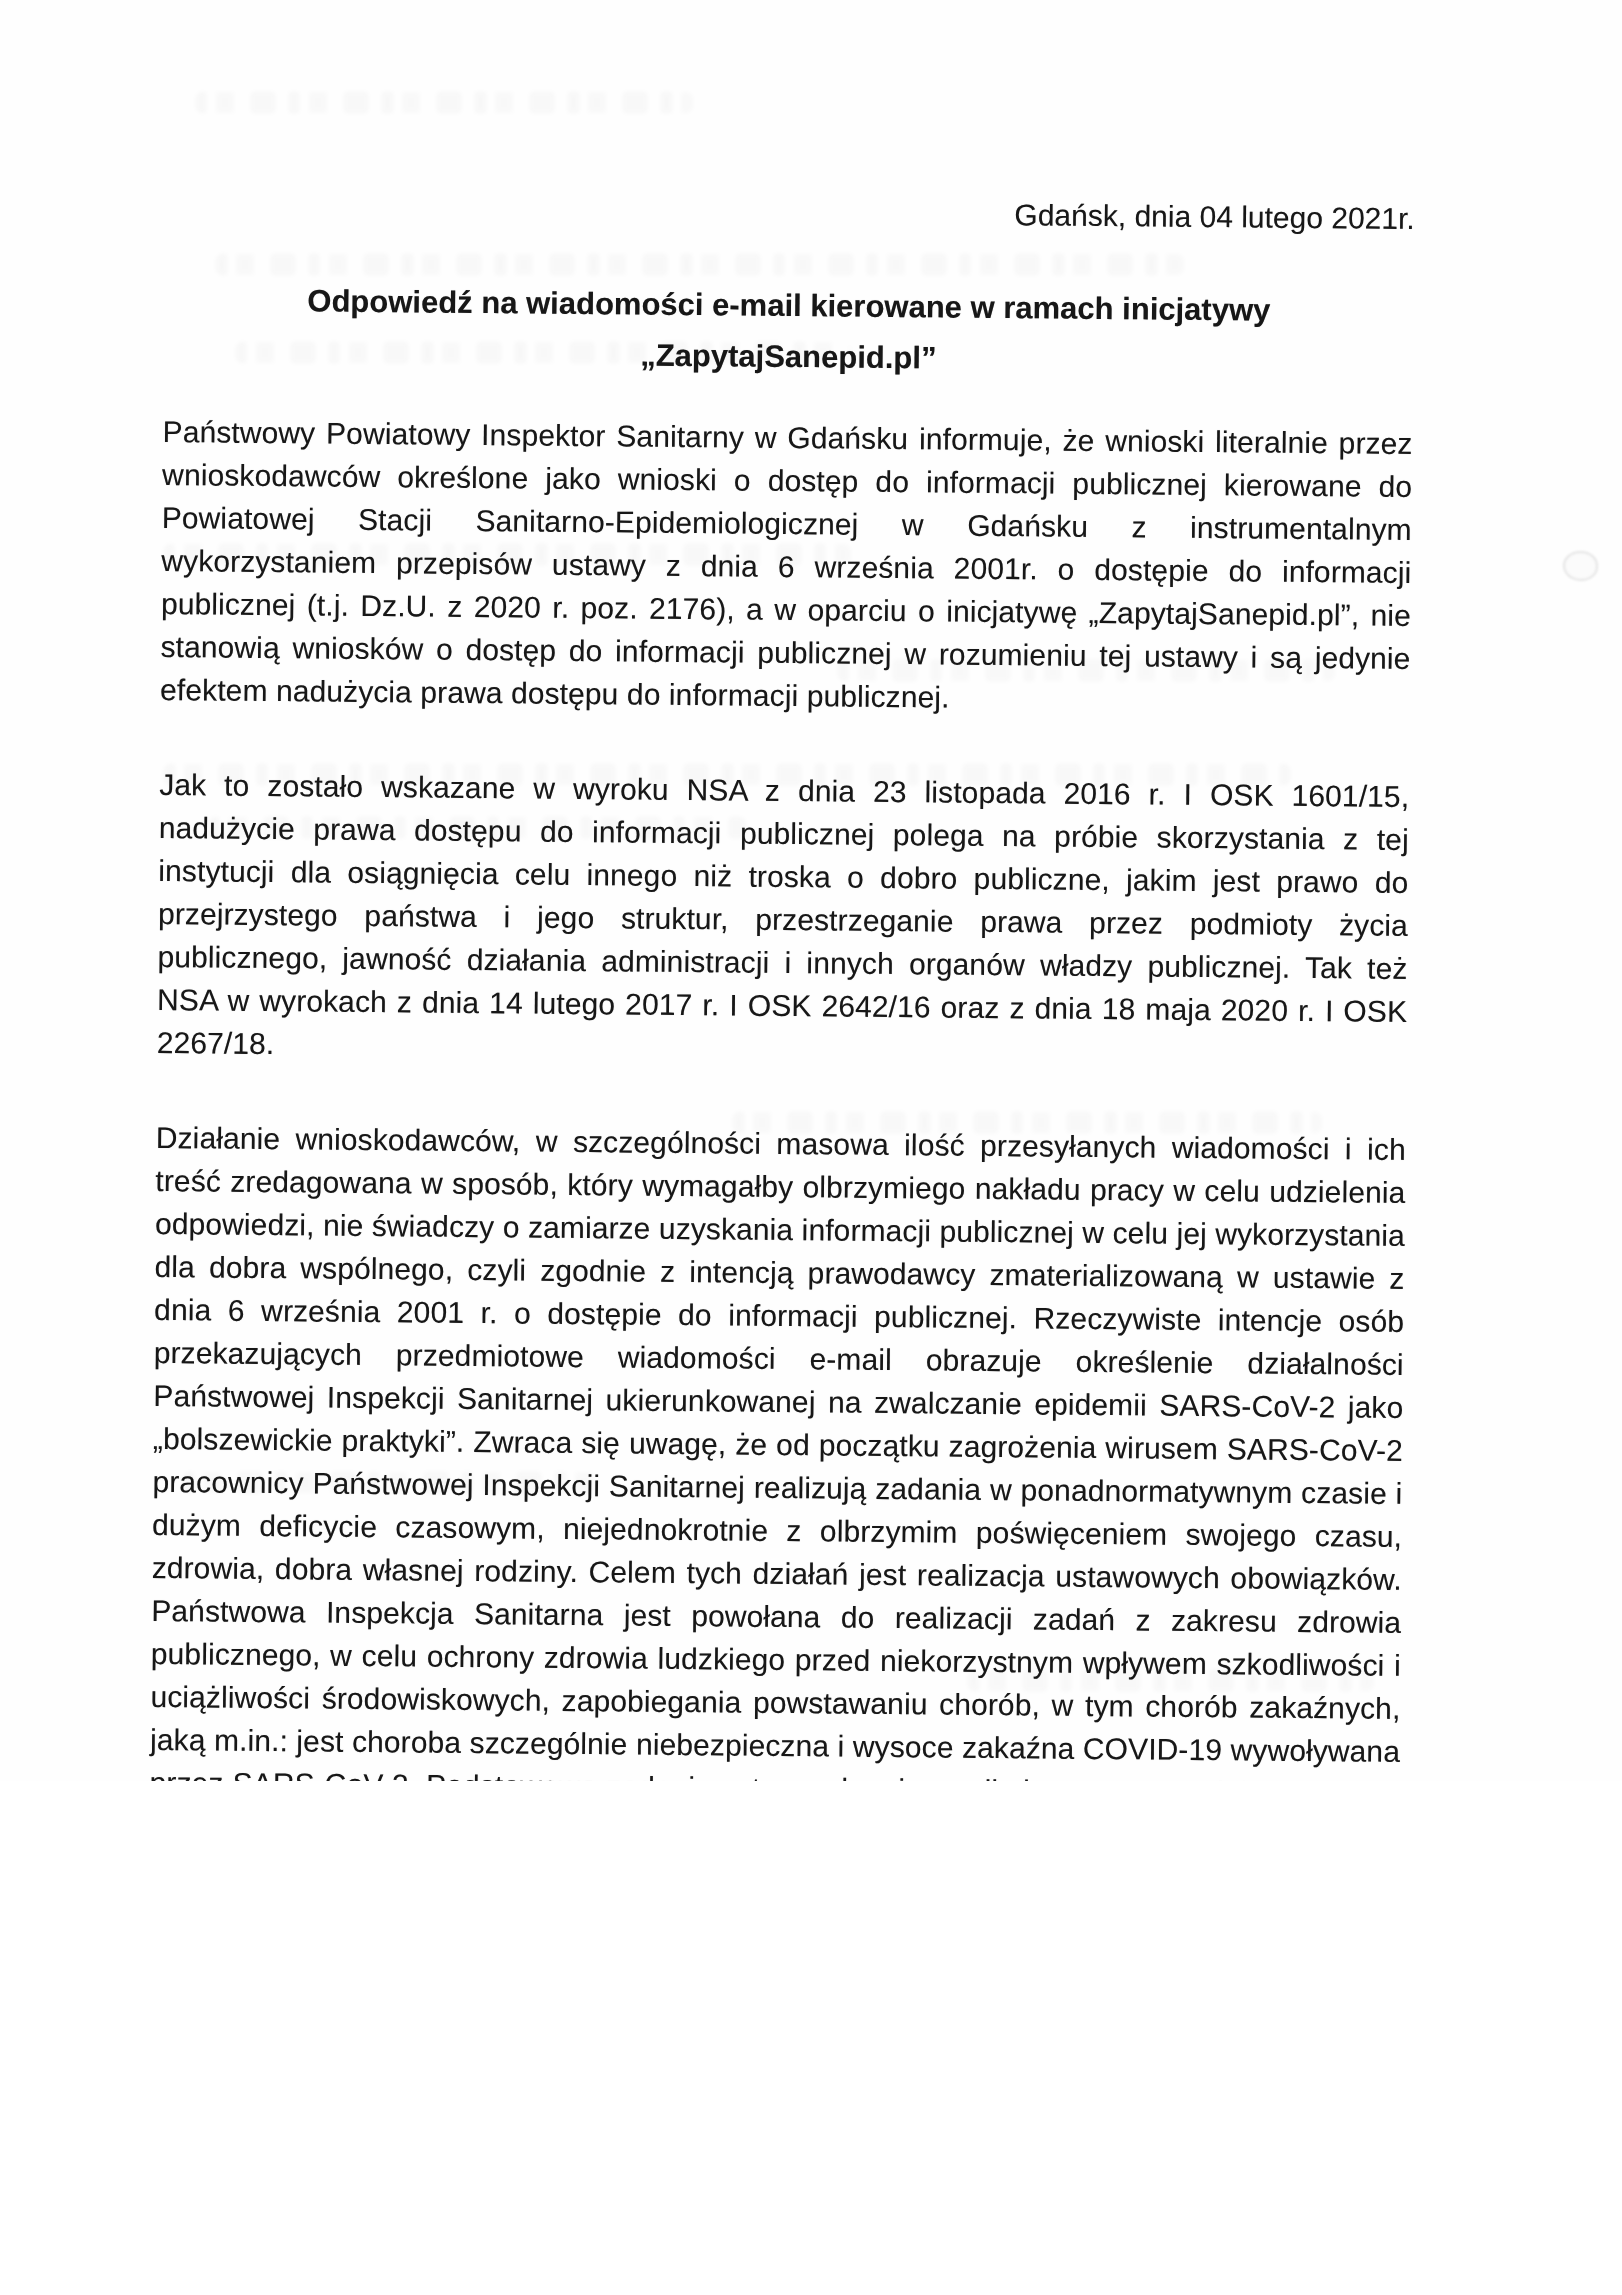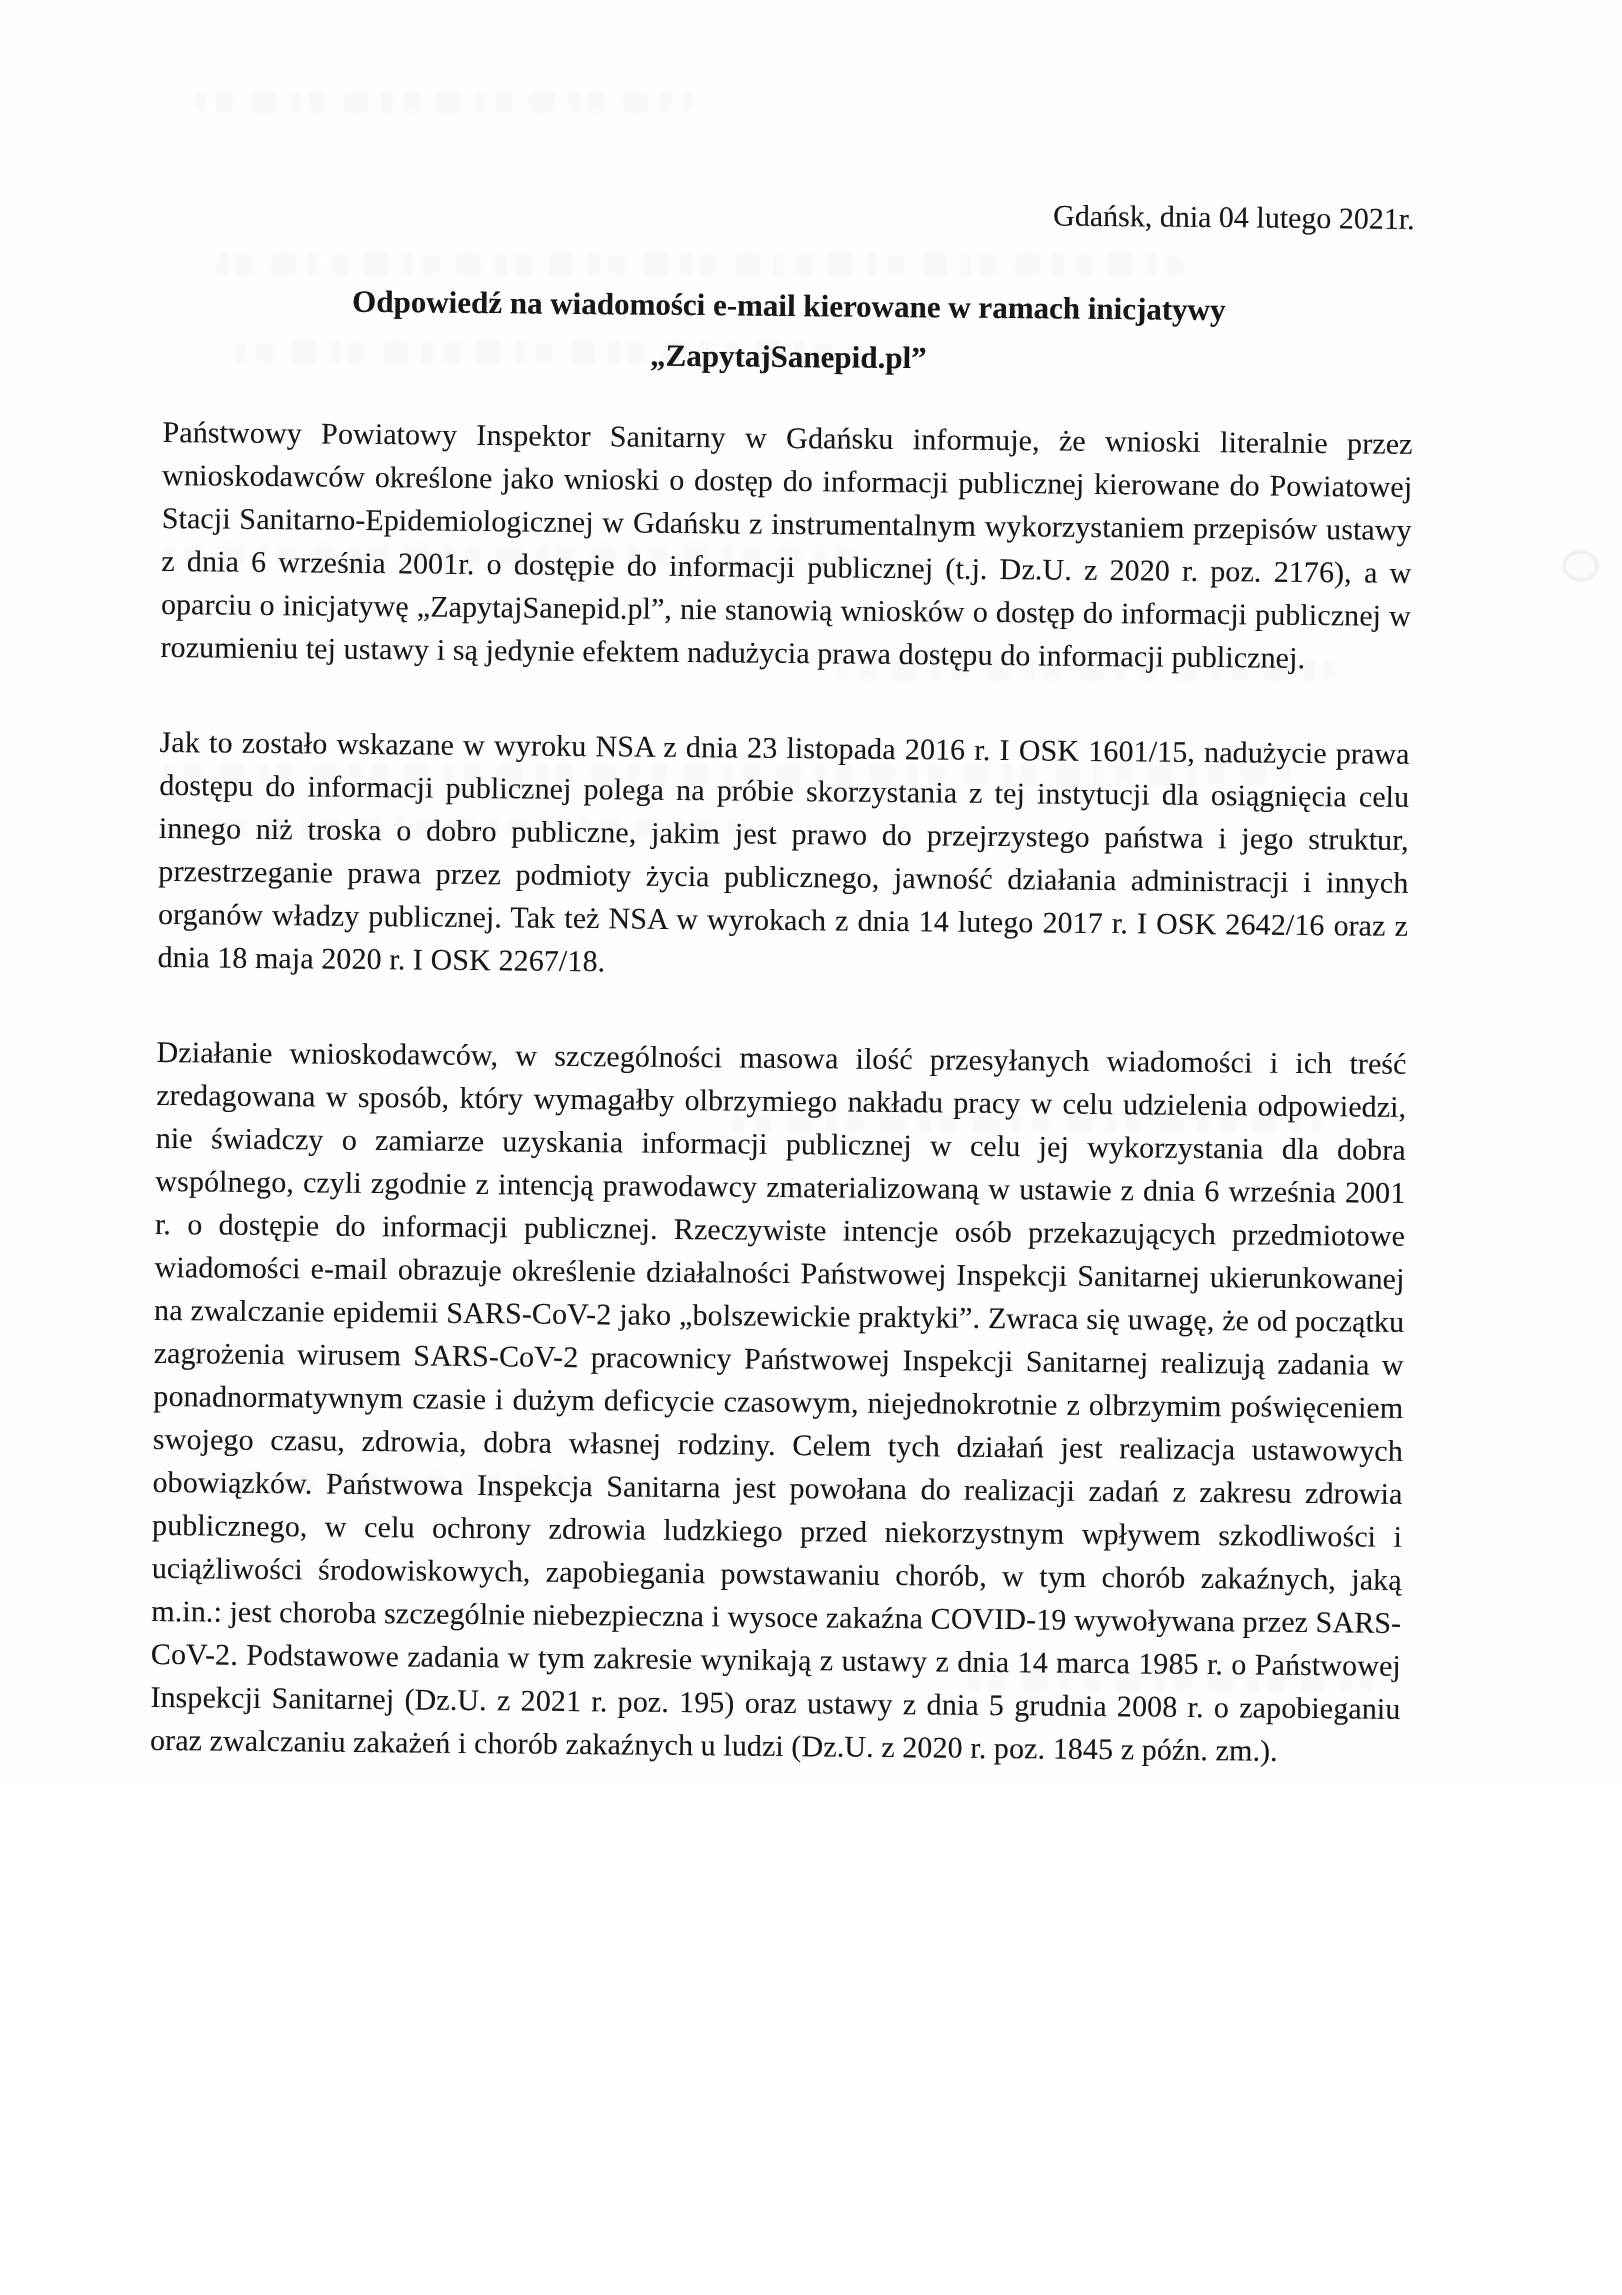--- a/index.html
+++ b/index.html
@@ -7,21 +7,21 @@
     margin: 0;
     padding: 0;
     background: #ffffff;
   }
   .page {
     position: relative;
     width: 1623px;
     height: 1781px;
     background: #fefefe;
     overflow: hidden;
-    font-family: Liberation Serif, serif;
+    font-family: Liberation Sans, sans-serif;
     color: #171717;
   }
   
   .content {
     position: absolute;
     left: 165px;
     top: 185px;
     width: 1250px;
     transform: rotate(0.55deg);
     transform-origin: 0 0;

